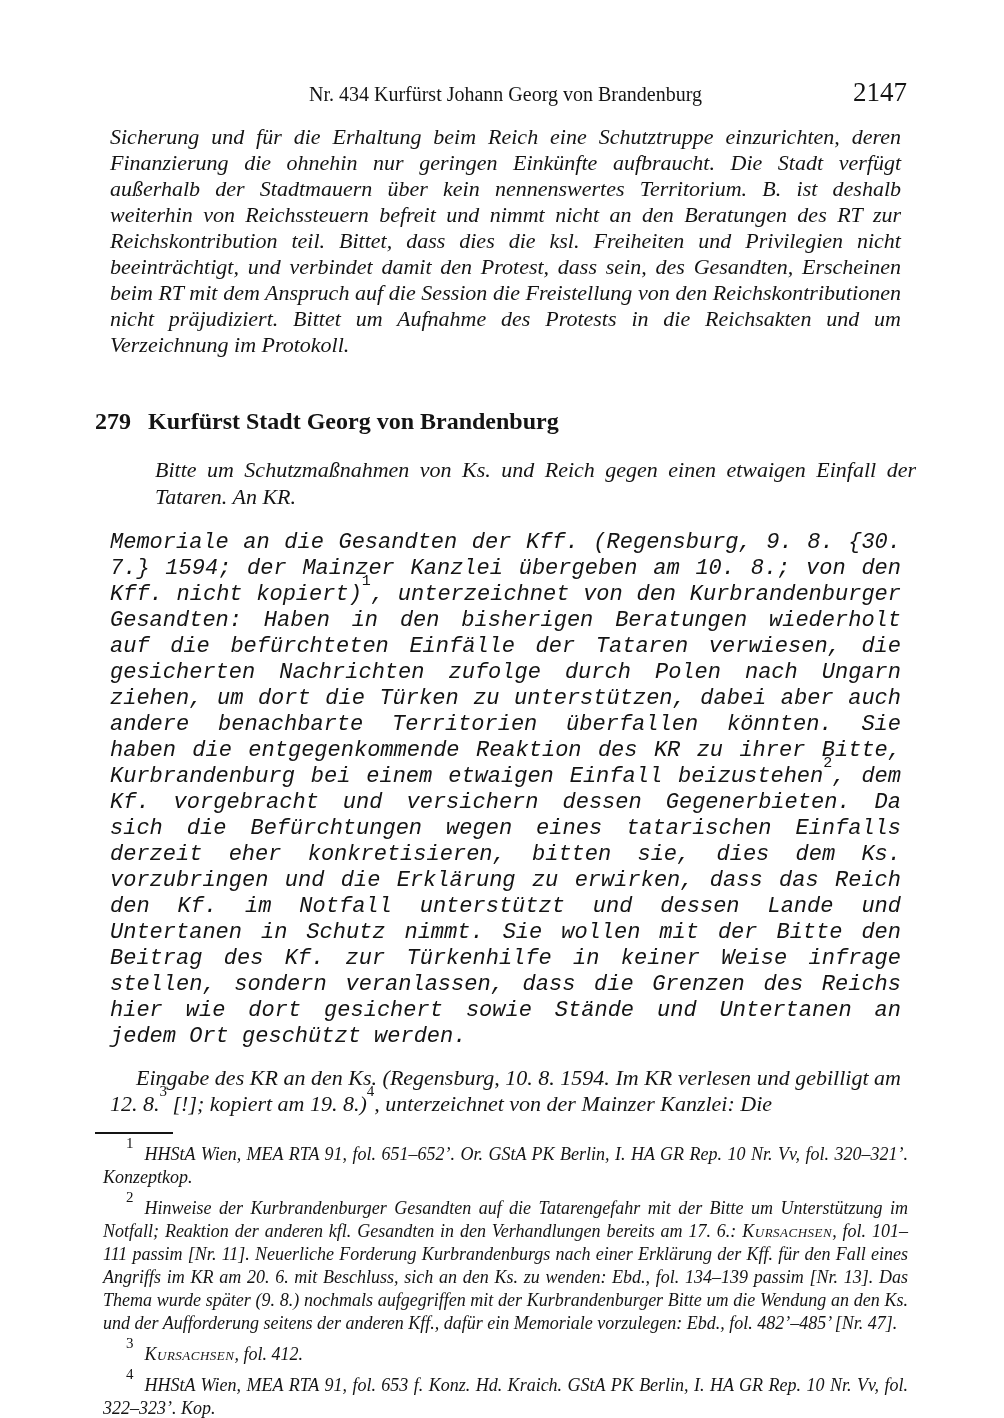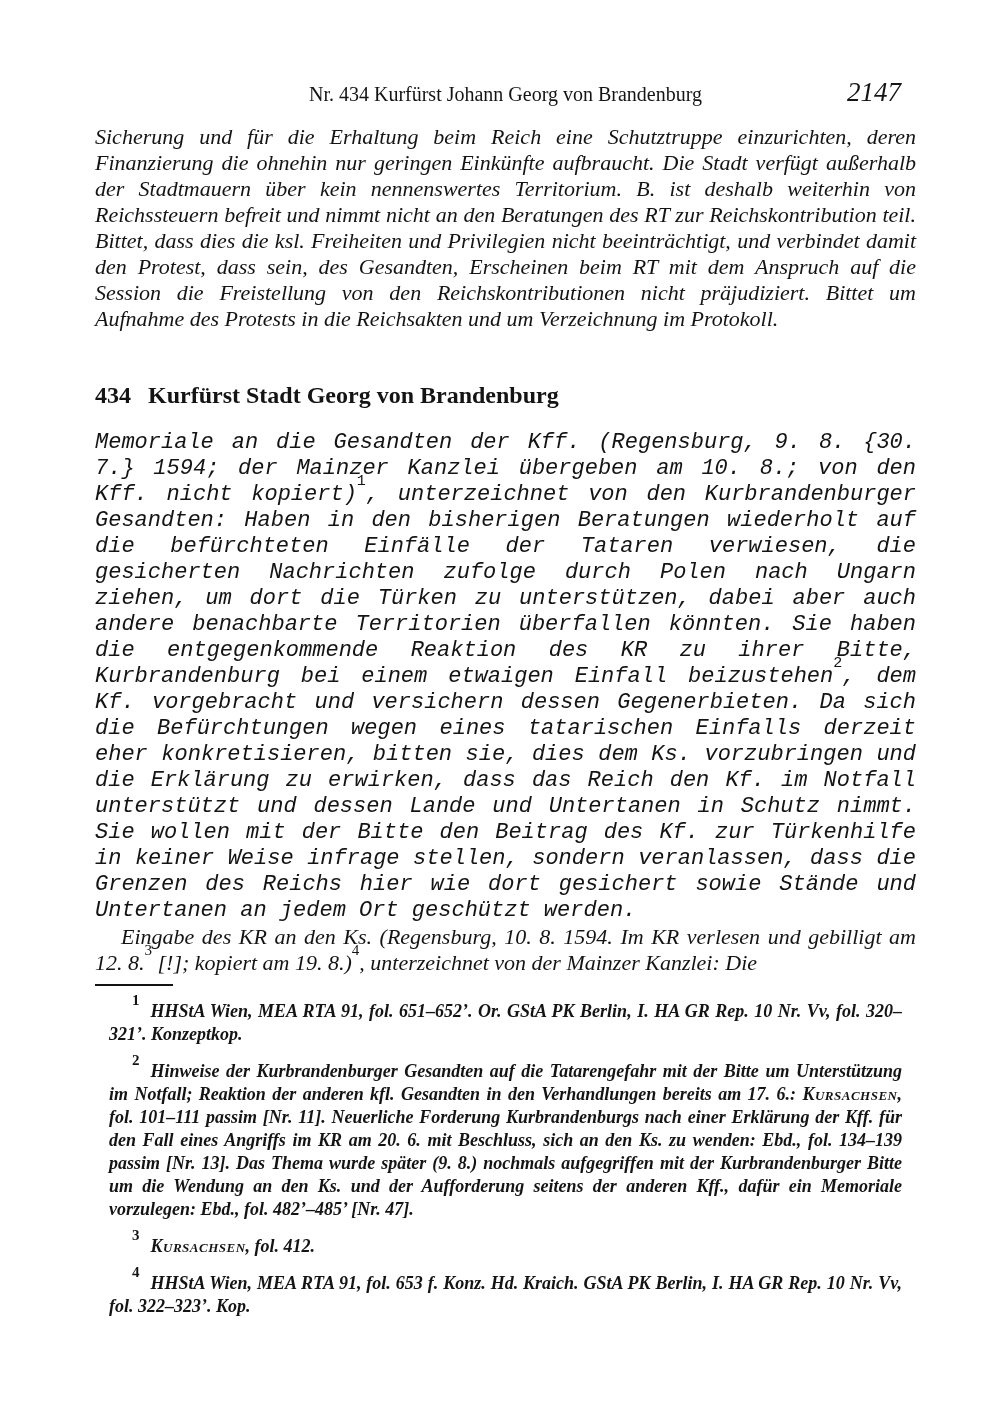--- a/index.html
+++ b/index.html
@@ -23,28 +23,27 @@
     line-height: 28px;
   }
   .running-title {
     text-align: center;
     font-size: 20px;
     font-style: normal;
     white-space: nowrap;
   }
   .page-number {
     position: absolute;
-    right: 15px; top: -2px;
+    right: 9px; top: -2px;
     font-size: 27px;
     line-height: 28px;
-    font-style: italic;
   }
   
   .body-text {
-    margin: 0;
+    margin: 15px;
     font-style: italic;
     font-size: 22px;
     line-height: 26px;
     text-align: justify;
   }
   .mt-first { margin-top: 16px; }
   .indent { text-indent: 26px; }
   .entry-heading {
     margin: 48px 0 0 0;
     font-size: 24px;
@@ -69,27 +68,26 @@
     top: -7px;
   }
   
   .footnotes { margin-top: 8px; }
   .fn-rule {
     width: 78px; height: 2px;
     background: #141414;
     margin: 0;
   }
   .footnote {
-    margin: 14px;
+    margin: 8px;
     font-style: italic;
     font-size: 18px;
     line-height: 23px;
     text-align: justify;
     text-indent: 23px;
-    font-weight: bold;
   }
   .footnotes .fn-list { margin-top: 9px; }
   .fn-num {
     font-style: normal;
     font-size: 15px;
     line-height: 0;
     position: relative;
     top: -5px;
     margin-right: 11px;
   }
@@ -103,22 +101,23 @@
   <header class="running-head">
     <div class="running-title">Nr. 434 Kurfürst Johann Georg von Brandenburg</div>
     <div class="page-number">2147</div>
   </header>
 
   <main>
 
     <p class="body-text mt-first">Sicherung und für die Erhaltung beim Reich eine Schutztruppe einzurichten, deren Finanzierung die ohnehin nur geringen Einkünfte aufbraucht. Die Stadt verfügt außerhalb der Stadtmauern über kein nennenswertes Territorium. B. ist deshalb weiterhin von Reichssteuern befreit und nimmt nicht an den Beratungen des RT zur Reichskontribution teil. Bittet, dass dies die ksl. Freiheiten und Privilegien nicht beeinträchtigt, und verbindet damit den Protest, dass sein, des Gesandten, Erscheinen beim RT mit dem Anspruch auf die Session die Freistellung von den Reichskontributionen nicht präjudiziert. Bittet um Aufnahme des Protests in die Reichsakten und um Verzeichnung im Protokoll.</p>
 
 
-    <h2 class="entry-heading"><span class="entry-number">434</span><span class="entry-title">Kurfürst Stadt Georg von Brandenburg</span></h2>
+    <h2 class="entry-heading"><span class="entry-number">279</span><span class="entry-title">Kurfürst Stadt Georg von Brandenburg</span></h2>
 
+    <p class="regest">Bitte um Schutzmaßnahmen von Ks. und Reich gegen einen etwaigen Einfall der Tataren. An KR.</p>
 
     <p class="body-text mt-body"><span>Memoriale an die Gesandten der Kff. (Regensburg, 9. 8. {30. 7.} 1594; der Mainzer Kanzlei übergeben am 10. 8.; von den Kff. nicht kopiert)</span><sup class="fn-ref">1</sup><span>, unterzeichnet von den Kurbrandenburger Gesandten: Haben in den bisherigen Beratungen wiederholt auf die befürchteten Einfälle der Tataren verwiesen, die gesicherten Nachrichten zufolge durch Polen nach Ungarn ziehen, um dort die Türken zu unterstützen, dabei aber auch andere benachbarte Territorien überfallen könnten. Sie haben die entgegenkommende Reaktion des KR zu ihrer Bitte, Kurbrandenburg bei einem etwaigen Einfall beizustehen</span><sup class="fn-ref">2</sup><span>, dem Kf. vorgebracht und versichern dessen Gegenerbieten. Da sich die Befürchtungen wegen eines tatarischen Einfalls derzeit eher konkretisieren, bitten sie, dies dem Ks. vorzubringen und die Erklärung zu erwirken, dass das Reich den Kf. im Notfall unterstützt und dessen Lande und Untertanen in Schutz nimmt. Sie wollen mit der Bitte den Beitrag des Kf. zur Türkenhilfe in keiner Weise infrage stellen, sondern veranlassen, dass die Grenzen des Reichs hier wie dort gesichert sowie Stände und Untertanen an jedem Ort geschützt werden.</span></p>
 
     <p class="body-text indent"><span>Eingabe des KR an den Ks. (Regensburg, 10. 8. 1594. Im KR verlesen und gebilligt am 12. 8.</span><sup class="fn-ref">3</sup><span> [!]; kopiert am 19. 8.)</span><sup class="fn-ref">4</sup><span>, unterzeichnet von der Mainzer Kanzlei: Die</span></p>
 
   </main>
 
   <footer class="footnotes">
     <div class="fn-rule"></div>
     <div class="fn-list">

